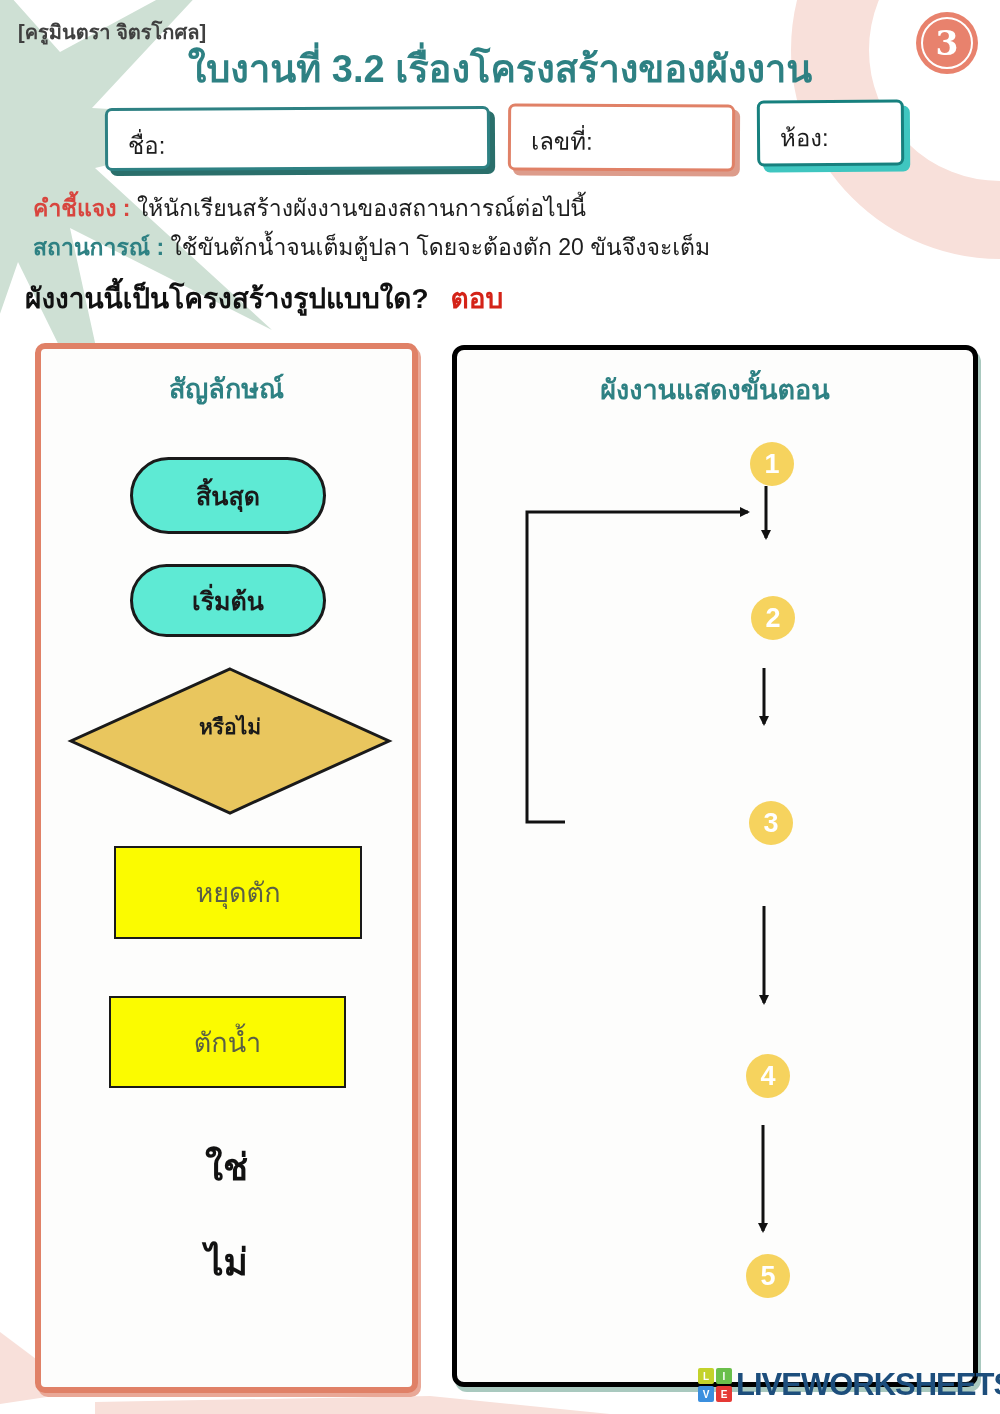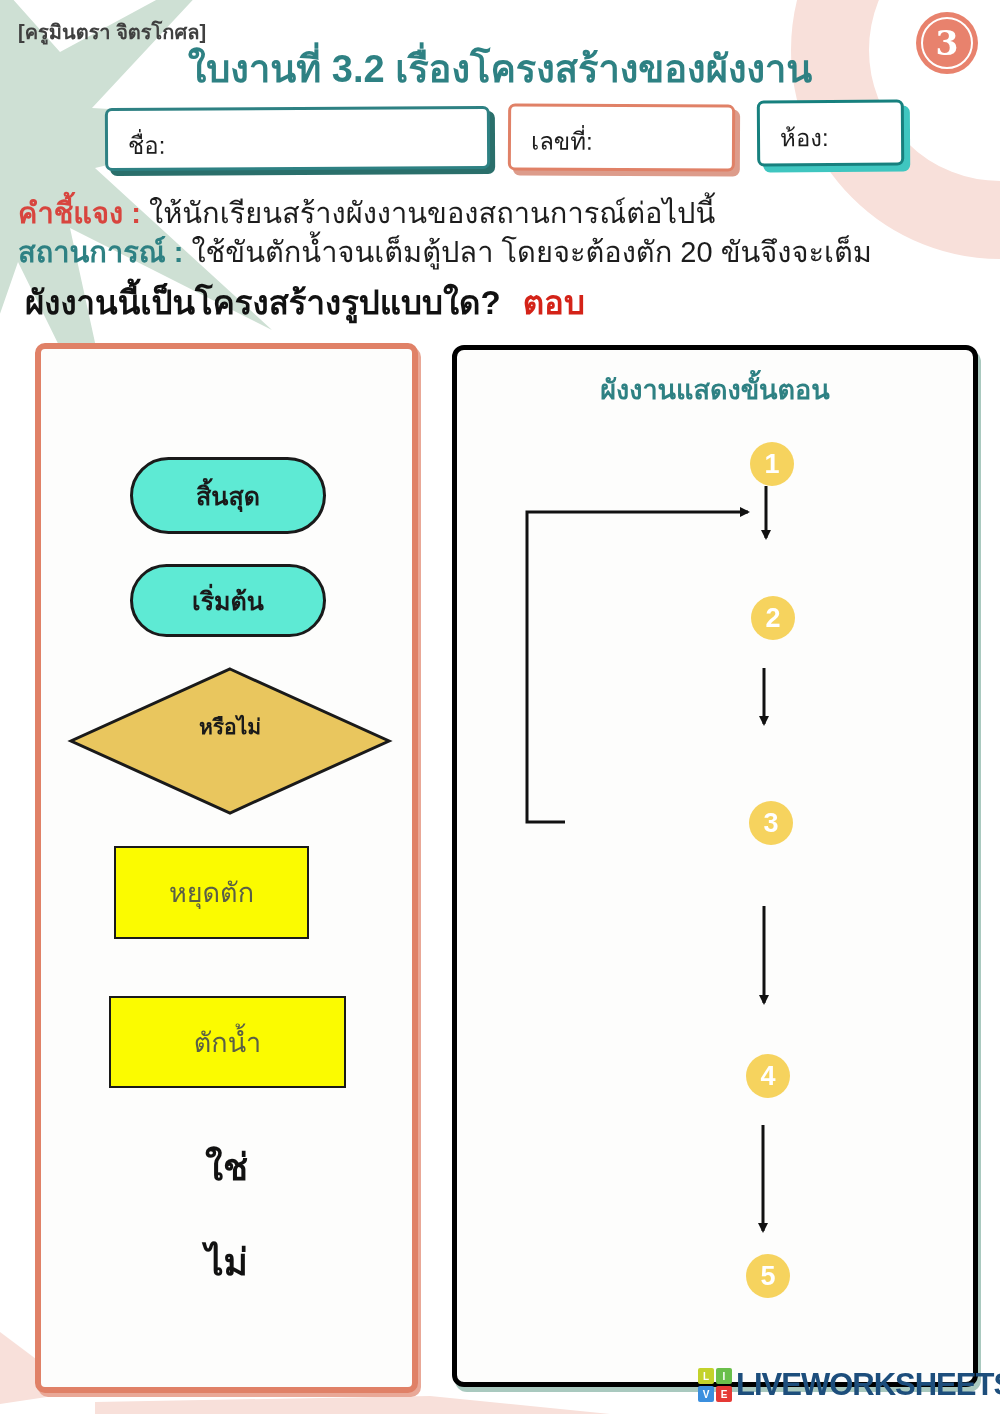--- a/index.html
+++ b/index.html
@@ -56,26 +56,26 @@
     transform: rotate(0.3deg);
   }
   .box-room {
     left: 757px; top: 100px; width: 147px; height: 66px;
     border: 3.5px solid #17807e;
     box-shadow: 6px 6px 0 #3fc6c0;
     transform: rotate(-0.4deg);
   }
 
   
-  .instr { left: 18px; font-size: 29px; color: #1d1d1d; z-index: 2; white-space: nowrap; }
+  .instr { left: 33px; font-size: 23px; color: #1d1d1d; z-index: 2; white-space: nowrap; }
   .instr-1 { top: 190px; }
   .instr-2 { top: 229px; }
   .lbl-red  { color: #d8453e; font-weight: bold; }
   .lbl-teal { color: #2e8183; font-weight: bold; }
-  .question-row { left: 25px; top: 276px; font-size: 33px; font-weight: bold; color: #111; z-index: 2; white-space: nowrap; }
+  .question-row { left: 25px; top: 276px; font-size: 28px; font-weight: bold; color: #111; z-index: 2; white-space: nowrap; }
   .answer { color: #d42318; margin-left: 22px; }
 
   
   .panel { background: #fdfdfc; z-index: 1; }
   .panel-left {
     left: 35px; top: 343px; width: 383px; height: 1050px;
     border: 6px solid #e08167; border-radius: 10px;
     box-shadow: 3px 4px 0 #e9a897;
   }
   .panel-right {
@@ -101,21 +101,21 @@
   .diamond-text {
     position: absolute; left: 40px; top: 362px; width: 298px;
     text-align: center; font-size: 21px; font-weight: bold; color: #1a1a1a;
     line-height: 32px;
   }
   .proc {
     position: absolute; background: #fbfb00; border: 2.5px solid #1a1a1a;
     display: flex; align-items: center; justify-content: center;
     font-size: 27px; color: #5a5f46;
   }
-  .proc-1 { left: 73px; top: 497px; width: 195px; height: 93px; }
+  .proc-1 { left: 73px; top: 497px; width: 248px; height: 93px; }
   .proc-2 { left: 68px; top: 647px; width: 237px; height: 92px; }
   .yn {
     position: absolute; left: 0; width: 100%; text-align: center;
     font-size: 37px; font-weight: bold; color: #111;
   }
   .yn-yes { top: 788px; }
   .yn-no  { top: 883px; }
 
   
   .step-circle {
@@ -188,20 +188,21 @@
   <span class="lbl-red">คำชี้แจง :</span><span> ให้นักเรียนสร้างผังงานของสถานการณ์ต่อไปนี้</span>
 </div>
 <div class="abs instr instr-2">
   <span class="lbl-teal">สถานการณ์ :</span><span> ใช้ขันตักน้ำจนเต็มตู้ปลา โดยจะต้องตัก 20 ขันจึงจะเต็ม</span>
 </div>
 <div class="abs question-row">
   <span>ผังงานนี้เป็นโครงสร้างรูปแบบใด?</span><span class="answer">ตอบ</span>
 </div>
 
 <div class="abs panel panel-left">
+  <div class="panel-title">สัญลักษณ์</div>
 
   <div class="pill pill-end">สิ้นสุด</div>
   <div class="pill pill-start">เริ่มต้น</div>
 
   <svg class="diamond-svg" width="328" height="152">
     <polygon points="164,4 323,76 164,148 5,76" fill="#e9c65e" stroke="#1a1a1a" stroke-width="3"></polygon>
   </svg>
   <div class="diamond-text">
     <div>หรือไม่</div>
   </div>

